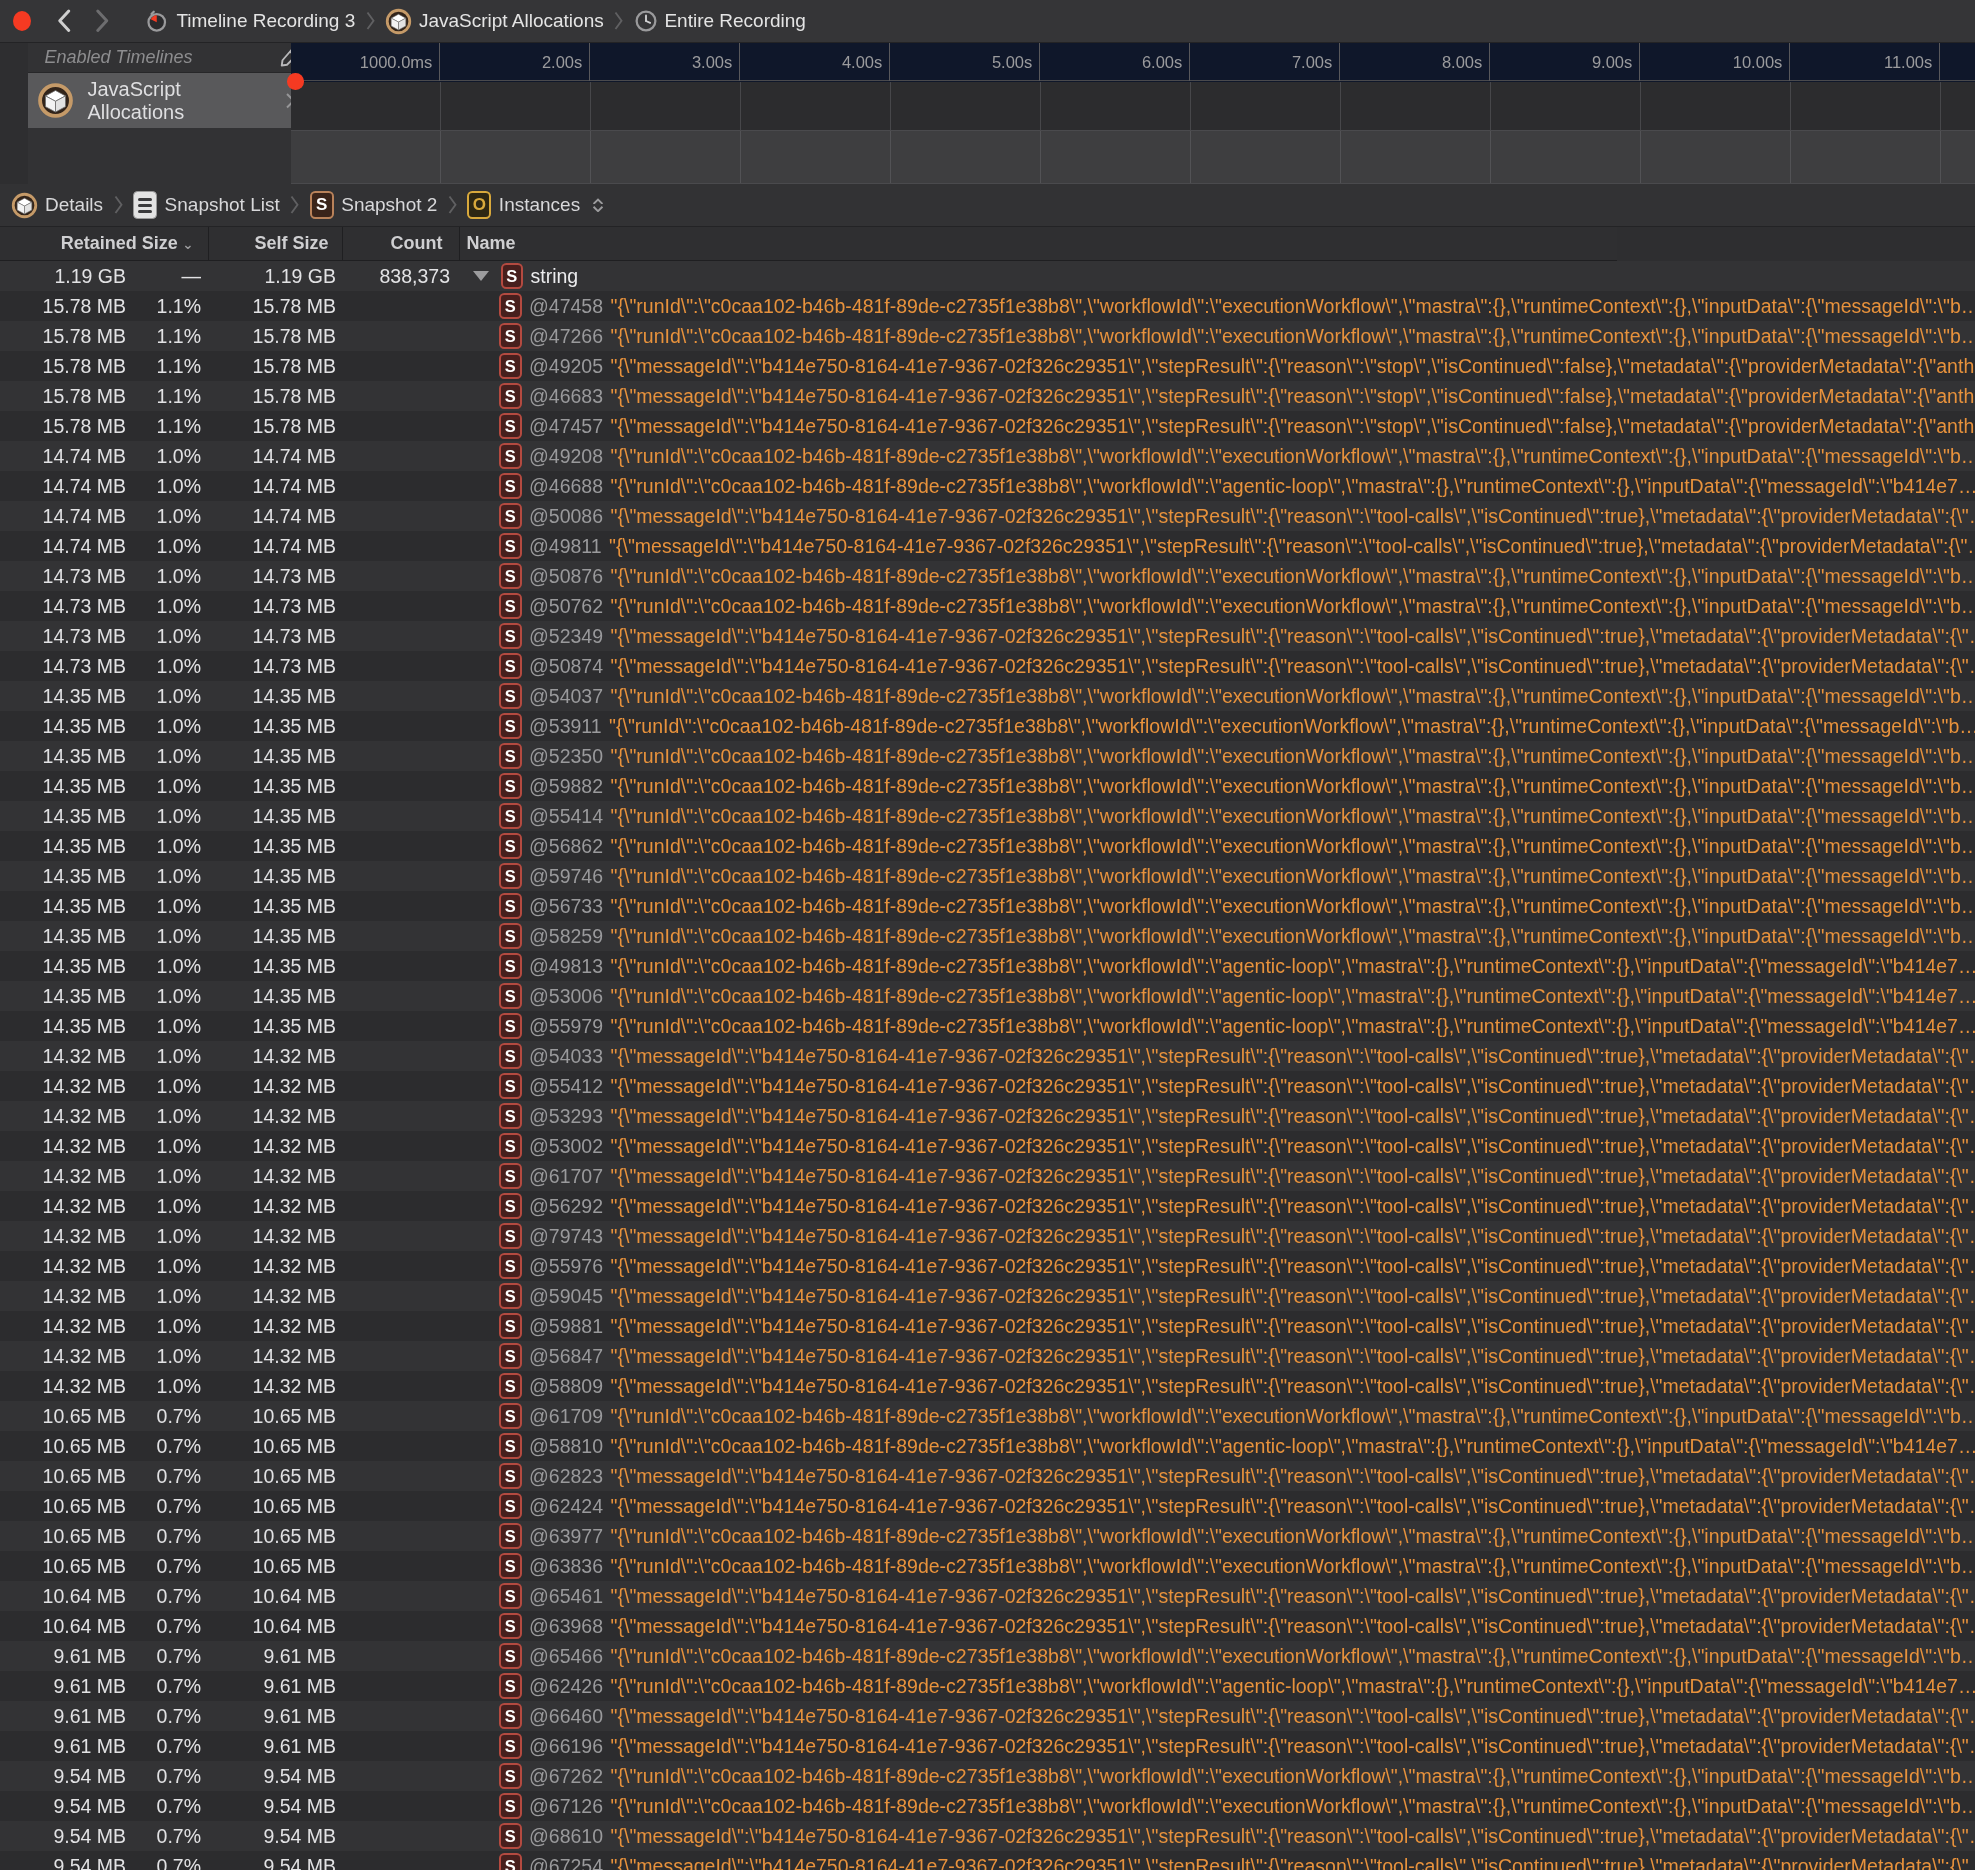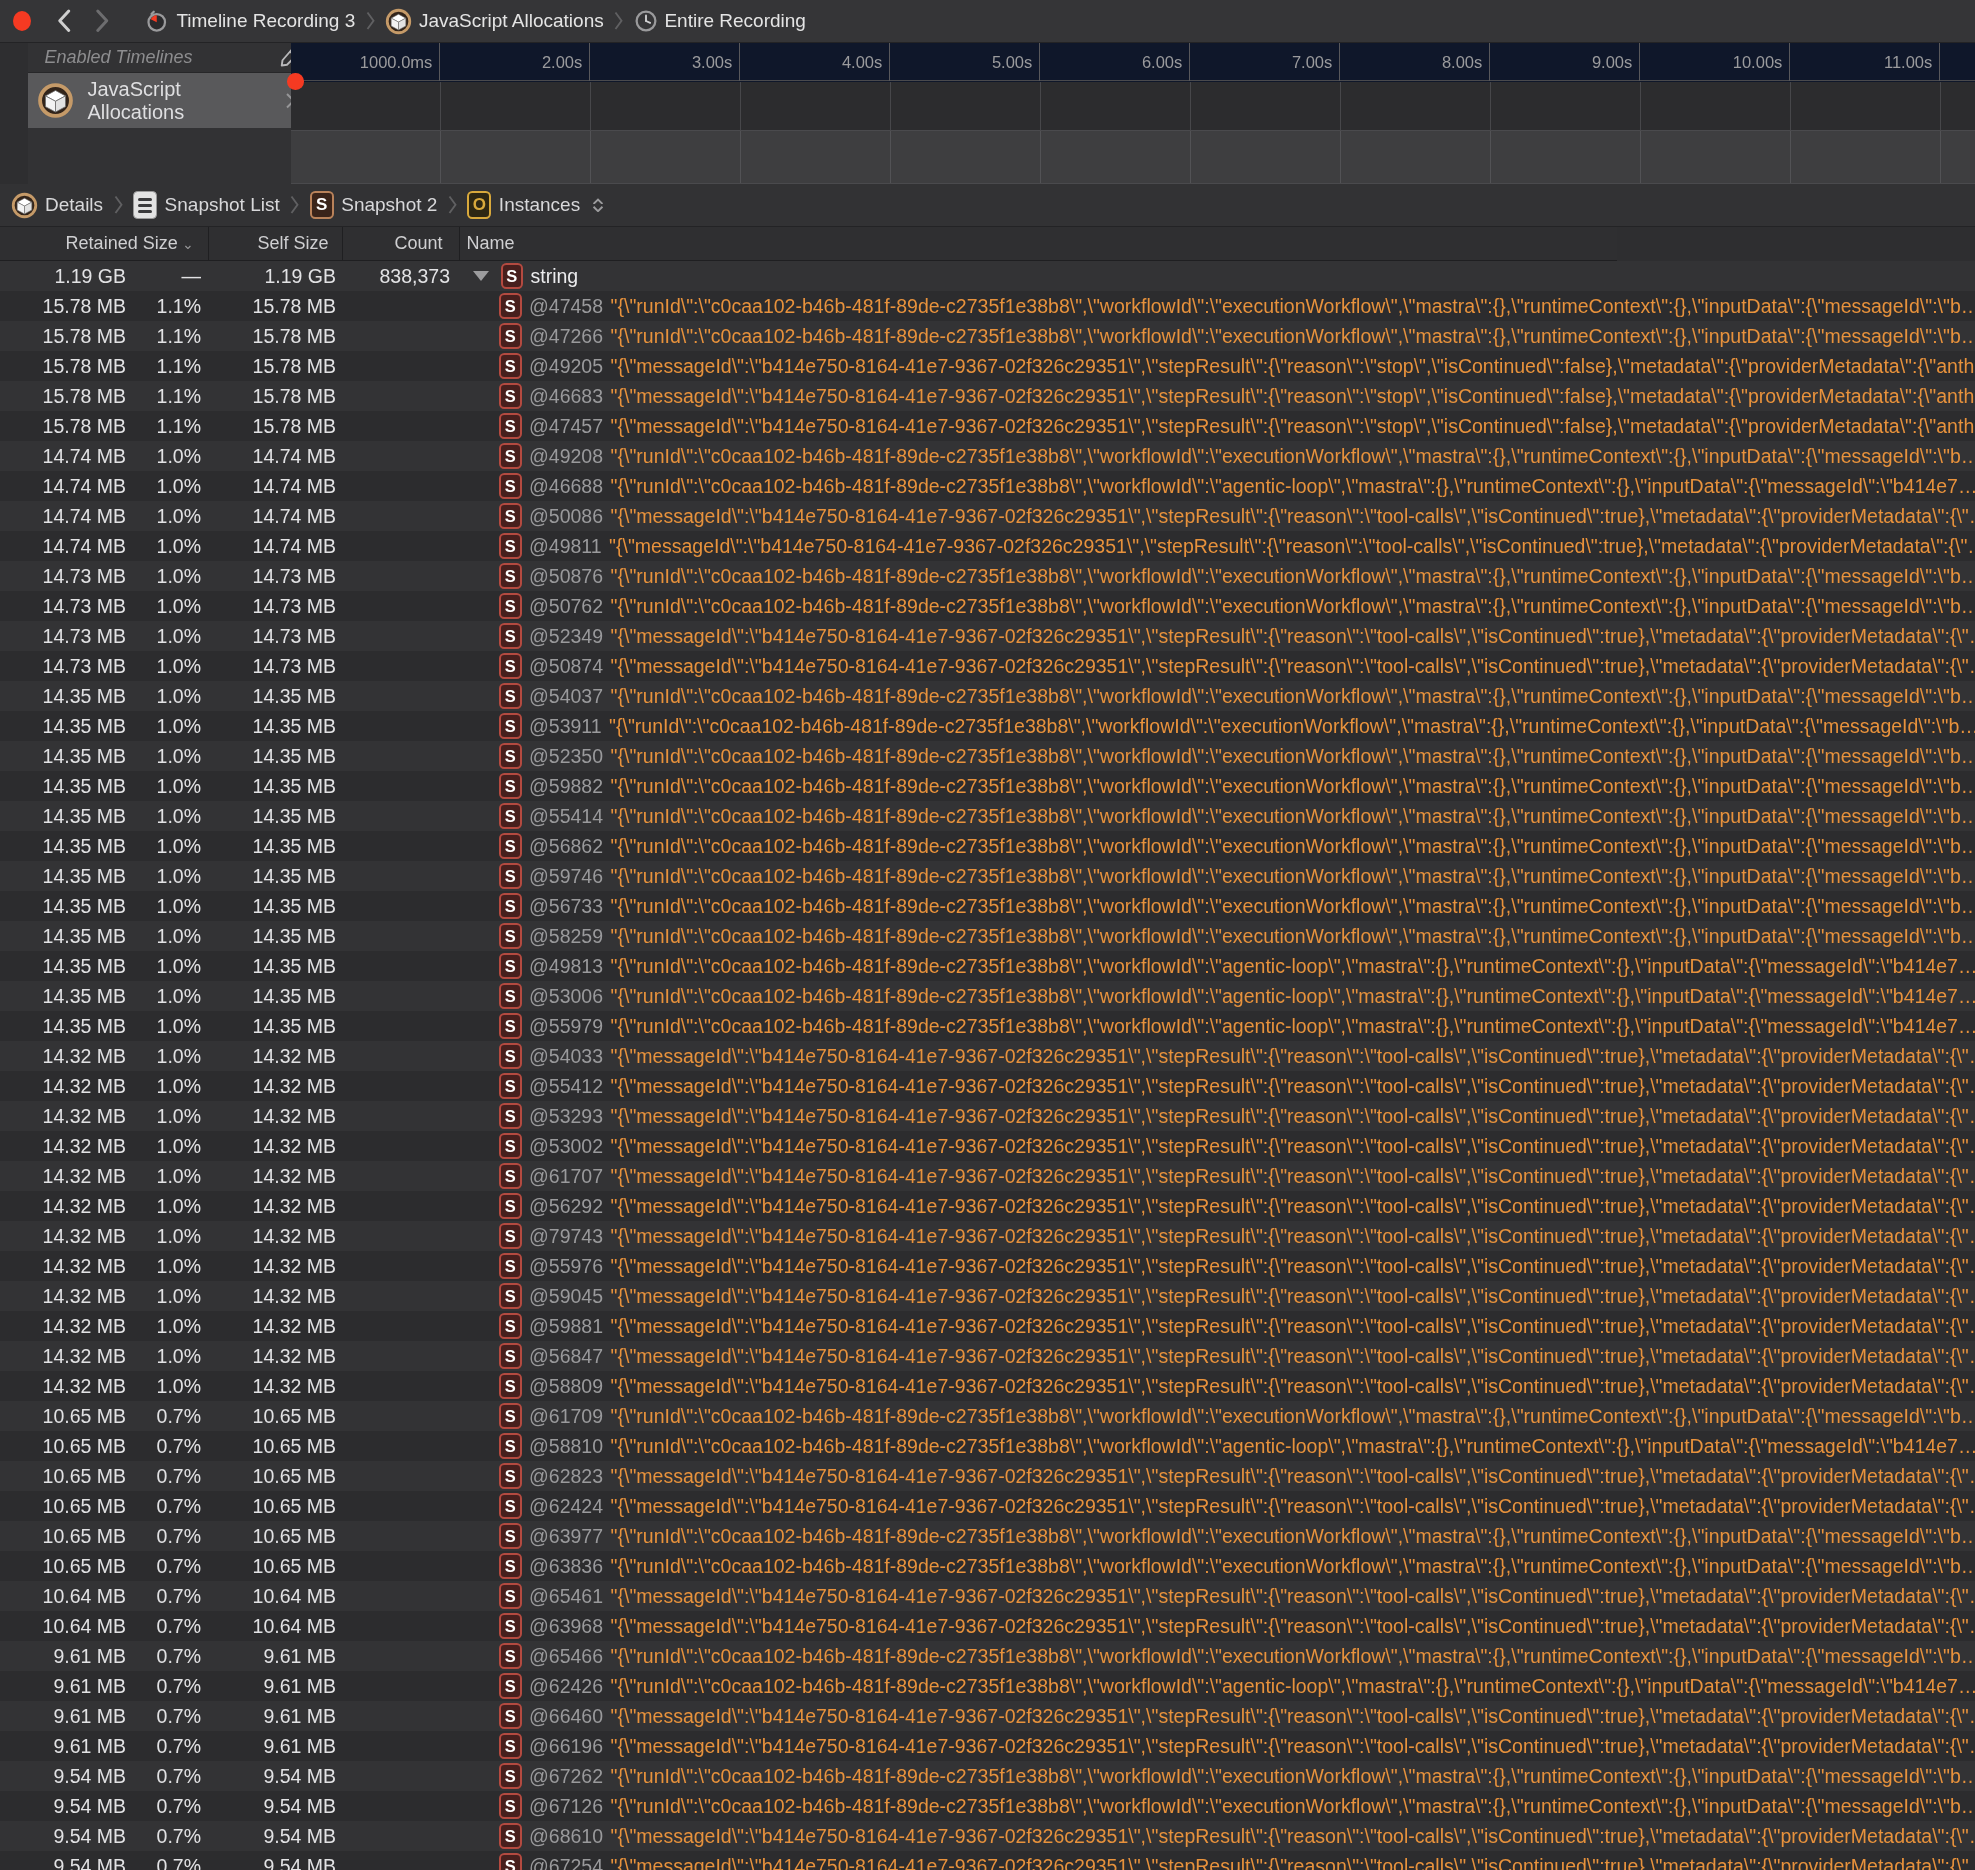--- a/index.html
+++ b/index.html
@@ -64,21 +64,21 @@
   .badge-o{ background:#2e2713; border:2.2px solid #d9a93c; color:#d9a93c; }
   .listicon{ width:24px; height:28px; border-radius:4.5px; background:#e3e3e3; border:1.5px solid #9a9a9a;
              display:flex; flex-direction:column; justify-content:center; gap:3px; padding:0 3.7px; }
   .listicon i{ display:block; height:3px; background:#3a3a3c; border-radius:1.5px; }
   .stepper{ display:flex; flex-direction:column; gap:1.5px; margin-left:4.5px; }
   
   .thead{
     position:absolute; left:0; top:227px; width:1617px; height:34px;
     background:#2f2f31; border-bottom:0.7px solid #1f1f21;
     display:grid; grid-template-columns:201px 135px 114px 1fr;
-    align-items:center; font-size:18px; color:#cfcfd1;
+    align-items:center; font-size:18px; color:#cfcfd1;font-weight:bold;
   }
   .th{ text-align:right; padding-right:7.5px; }
   .th.name{ text-align:left; padding-left:16.5px; }
   .th .sort{ color:#9a9a9c; font-size:13.5px; margin-left:4.5px; }
   .vline{ position:absolute; top:0; width:0.7px; height:34px; background:#1f1f21; }
   .rows{ position:absolute; left:0; top:261px; width:1975px; height:1609px; overflow:hidden; }
   .row{
     height:30px; display:grid; grid-template-columns:126px 75px 135px 114px 1fr;
     align-items:center; font-size:19.5px;
   }

